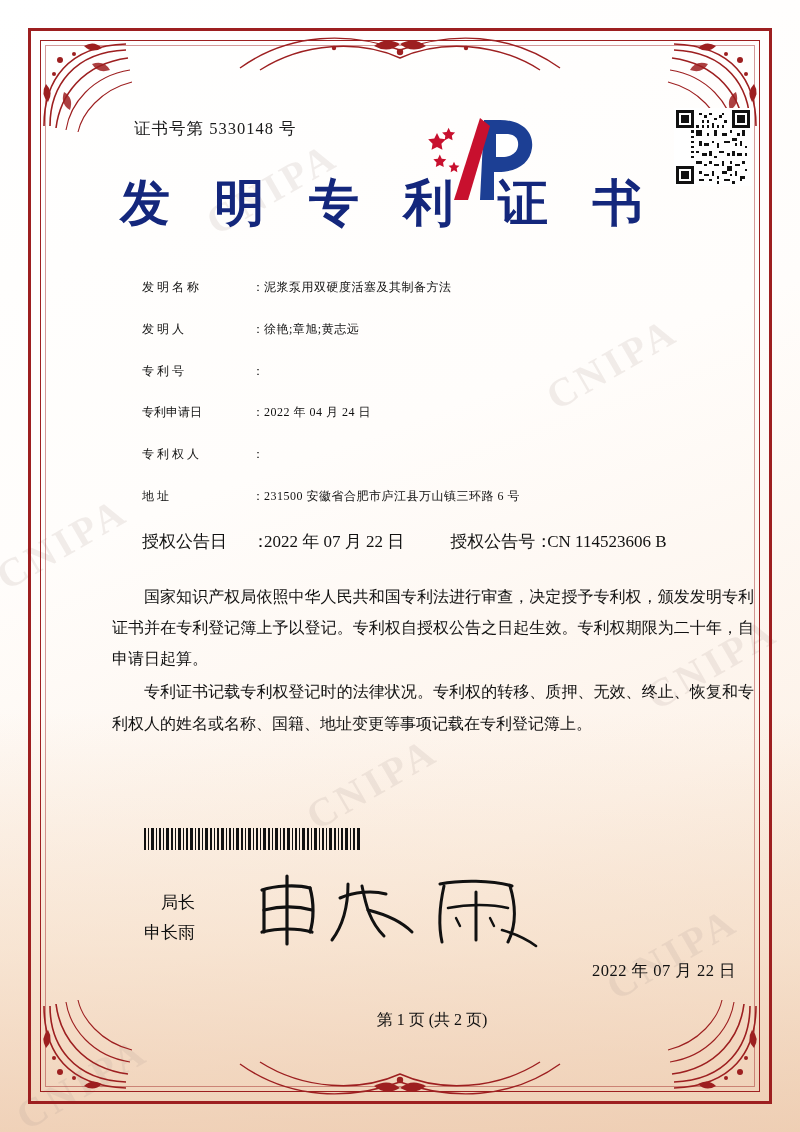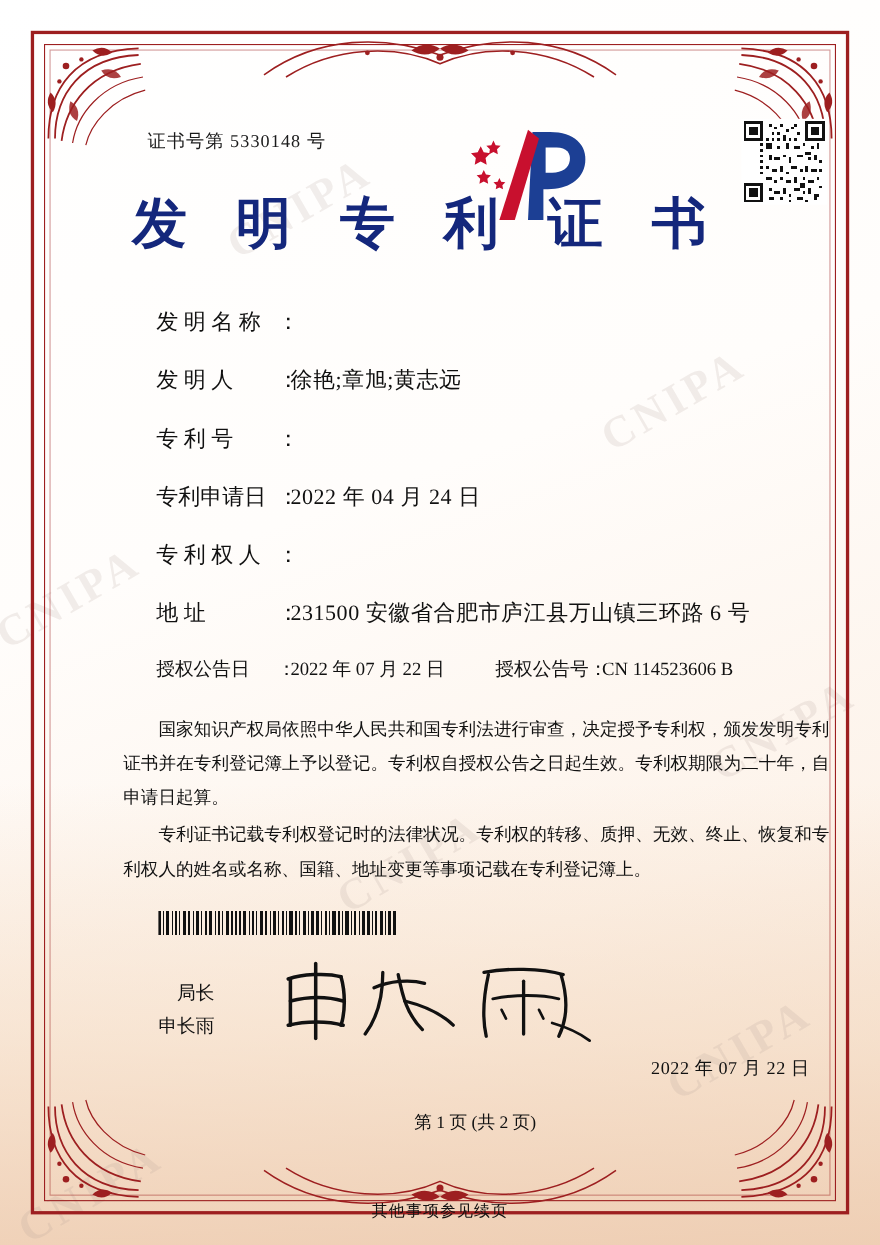--- a/index.html
+++ b/index.html
@@ -152,21 +152,21 @@
     font-family: "Liberation Serif", "DejaVu Serif", serif;
   }
 
   .fields {
     margin-top: 42px;
     padding-left: 38px;
   }
   .field-row {
     display: flex;
     align-items: baseline;
-    font-size: 20px;
+    font-size: 12px;
     color: #111;
     margin-bottom: 25px;
     line-height: 1.4;
   }
   .f-label {
     width: 110px;
     flex: 0 0 110px;
     letter-spacing: 0px;
     white-space: nowrap;
   }
@@ -501,20 +501,21 @@
       </svg>
     </div>
 
     <div class="title">发 明 专 利 证 书</div>
 
     <div class="fields">
 
       <div class="field-row">
         <div class="f-label spread">发 明 名 称</div>
         <div class="f-colon">：</div>
+        <div class="f-value">泥浆泵用双硬度活塞及其制备方法</div>
       </div>
 
       <div class="field-row">
         <div class="f-label spread">发 明 人</div>
         <div class="f-colon">：</div>
         <div class="f-value">徐艳;章旭;黄志远</div>
       </div>
 
       <div class="field-row">
         <div class="f-label spread">专 利 号</div>
@@ -650,14 +651,13 @@
           <path d="M258 60 C272 64 284 70 292 76" stroke-width="2.6"></path>
         </g>
       </svg>
     </div>
 
     <div class="sig-date">2022 年 07 月 22 日</div>
 
     <div class="page-no">第 1 页 (共 2 页)</div>
   </div>
 
-  <div class="footer-note">其他事项参见续页</div>
 </div>
 
 </body></html>

